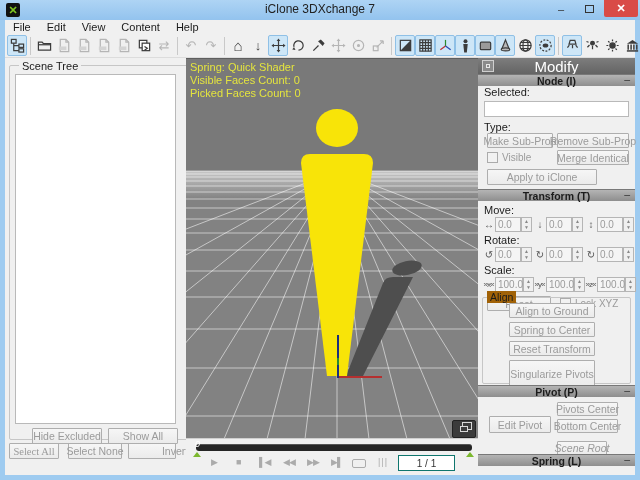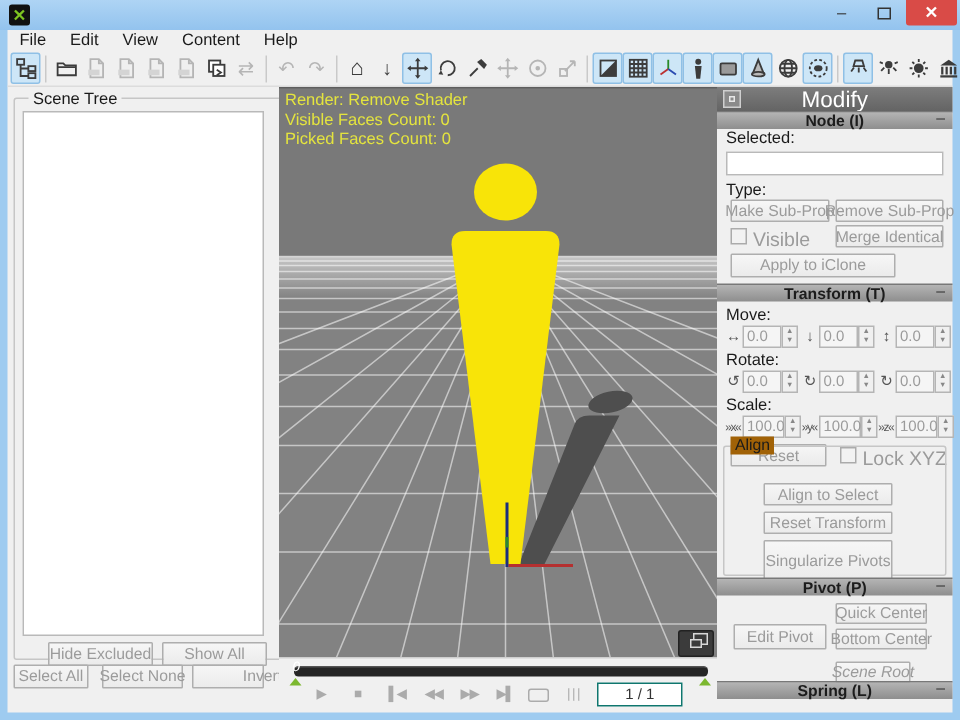--- a/index.html
+++ b/index.html
@@ -58,38 +58,39 @@
   #dockbtn{position:absolute;left:4px;top:2px;width:12px;height:12px;border:1px solid #cfcfcf;background:#8b8b8b;
     display:flex;align-items:center;justify-content:center;}
   #dockbtn .in{width:4px;height:4px;border:1px solid #e8e8e8;}
   .sechdr{position:absolute;left:0;width:157px;height:12px;background:linear-gradient(#b4b4b4,#8e8e8e);
     border-top:1px solid #787878;display:flex;align-items:center;justify-content:center;
     font-size:10.5px;font-weight:bold;color:#1c1c1c;}
   .sechdr .minus{position:absolute;right:5px;top:-2px;font-weight:normal;color:#333;}
   .lbl{position:absolute;font-size:11px;color:#1a1a1a;}
   .field{position:absolute;background:#fff;border:1px solid #b9b9b9;}
   .cb{position:absolute;width:11px;height:11px;border:1px solid #ababab;background:#f2f2f2;}
-  .cblbl{position:absolute;font-size:13px;color:#9b9b9b;}
+  .cblbl{position:absolute;font-size:10px;color:#9b9b9b;}
   .spingrp{position:absolute;height:16px;display:flex;align-items:center;}
   .spicon{width:13px;text-align:center;font-size:10px;color:#555;flex:0 0 auto;letter-spacing:-1px;}
   .spfield{width:26px;height:15px;background:#f5f5f5;border:1px solid #b5b5b5;font-size:10px;color:#9b9b9b;
     display:flex;align-items:center;padding-left:2px;flex:0 0 auto;}
   .spud{width:11px;height:15px;border:1px solid #b5b5b5;background:#f0f0f0;display:flex;flex-direction:column;
     align-items:center;justify-content:center;font-size:5px;color:#888;line-height:6px;flex:0 0 auto;}
   #alignbox{position:absolute;left:4px;top:239px;width:149px;height:87px;border:1px solid #c6c6c6;border-radius:2px;}
   #alignlbl{position:absolute;left:9px;top:233px;background:#a16207;padding:0 3px;font-size:10.5px;}
   .glyph{font-size:13px;color:#3c3c3c;}
 </style>
 </head>
 <body>
 
 <div id="win">
 
   <div id="titlebar">
     <div id="applogo">✕</div>
+    <div id="wtitle">iClone 3DXchange 7</div>
     <div class="wbtn" id="btn-min">–</div>
     <div class="wbtn" id="btn-max">
         <span id="maxglyph"></span>
       </div>
     <div class="wbtn" id="btn-close">✕</div>
   </div>
 
   <div id="menubar">
     <span class="mitem">File</span>
     <span class="mitem">Edit</span>
@@ -270,21 +271,21 @@
       </span>
   </div>
 
   <div id="leftpanel">
     <div id="stgroup">
       <span id="stlabel">Scene Tree</span>
       <div id="stlist"></div>
       <div class="btn" style="left:22px;top:362px;width:70px;height:16px;">Hide Excluded</div>
       <div class="btn" style="left:98px;top:362px;width:70px;height:16px;">Show All</div>
     </div>
-    <div class="btn" style="left:4px;top:385px;width:50px;height:16px;">Select All</div>
+    <div class="btn" style="left:4px;top:385px;width:50px;height:16px;font-family:Liberation Serif, serif;">Select All</div>
     <div class="btn" style="left:63px;top:385px;width:54px;height:16px;">Select None</div>
     <div class="btn" style="left:123px;top:385px;width:38px;height:16px;padding-left:46px;">Invert</div>
   </div>
 
   <div id="viewport">
     <svg width="292" height="380" viewBox="0 0 292 380" style="position:absolute;left:0;top:0;">
       <defs>
         <linearGradient id="fog" x1="0" y1="0" x2="0" y2="1">
           <stop offset="0" stop-color="#ffffff" stop-opacity="0.55"></stop>
           <stop offset="1" stop-color="#ffffff" stop-opacity="0"></stop>
@@ -336,21 +337,21 @@
         <ellipse cx="151" cy="69" rx="21" ry="19"></ellipse>
         <path d="M115 104 Q115 95 124 95 L178 95 Q187 95 187 104 L161 317 L141 317 Z"></path>
       </g>
       <g>
         <line x1="152" y1="276" x2="152" y2="319" stroke="#1c2f7d" stroke-width="2"></line>
         <line x1="152" y1="299" x2="152" y2="306" stroke="#2e8b2e" stroke-width="2"></line>
         <line x1="153" y1="318" x2="196" y2="318" stroke="#b53030" stroke-width="2"></line>
       </g>
     </svg>
     <div id="vpoverlay">
-      <div>Render: Remove Shader</div>
+      <div>Spring: Quick Shader</div>
       <div>Visible Faces Count: 0</div>
       <div>Picked Faces Count: 0</div>
     </div>
     <div id="vpmaxbtn">
         <span class="sq"></span>
       </div>
   </div>
 
   <div id="timeline">
     <div id="track"></div>
@@ -468,30 +469,31 @@
           <span>▲</span>
           <span>▼</span>
         </span>
     </div>
     <div class="btn" style="left:9px;top:238px;width:64px;height:15px;">Reset</div>
     <span class="cb" style="left:82px;top:240px;"></span>
     <span class="cblbl" style="left:97px;top:240px;">Lock XYZ</span>
 
     <div id="alignbox"></div>
     <span id="alignlbl">Align</span>
-    <div class="btn" style="left:31px;top:264px;width:86px;height:15px;">Align to Select</div>
+    <div class="btn" style="left:31px;top:245px;width:86px;height:15px;">Align to Ground</div>
+    <div class="btn" style="left:31px;top:264px;width:86px;height:15px;">Spring to Center</div>
     <div class="btn" style="left:31px;top:283px;width:86px;height:15px;">Reset Transform</div>
     <div class="btn" style="left:31px;top:302px;width:86px;height:28px;">Singularize Pivots</div>
 
     <div class="sechdr" style="top:327px;">
       <span>Pivot (P)</span>
       <span class="minus">–</span>
     </div>
     <div class="btn" style="left:11px;top:358px;width:62px;height:17px;">Edit Pivot</div>
-    <div class="btn" style="left:79px;top:344px;width:61px;height:14px;">Quick Center</div>
+    <div class="btn" style="left:79px;top:344px;width:61px;height:14px;">Pivots Center</div>
     <div class="btn" style="left:79px;top:361px;width:61px;height:14px;">Bottom Center</div>
     <div class="btn" style="left:79px;top:383px;width:50px;height:14px;font-style:italic;">Scene Root</div>
 
     <div class="sechdr" style="top:396px;">
       <span>Spring (L)</span>
       <span class="minus">–</span>
     </div>
   </div>
 
 </div>

